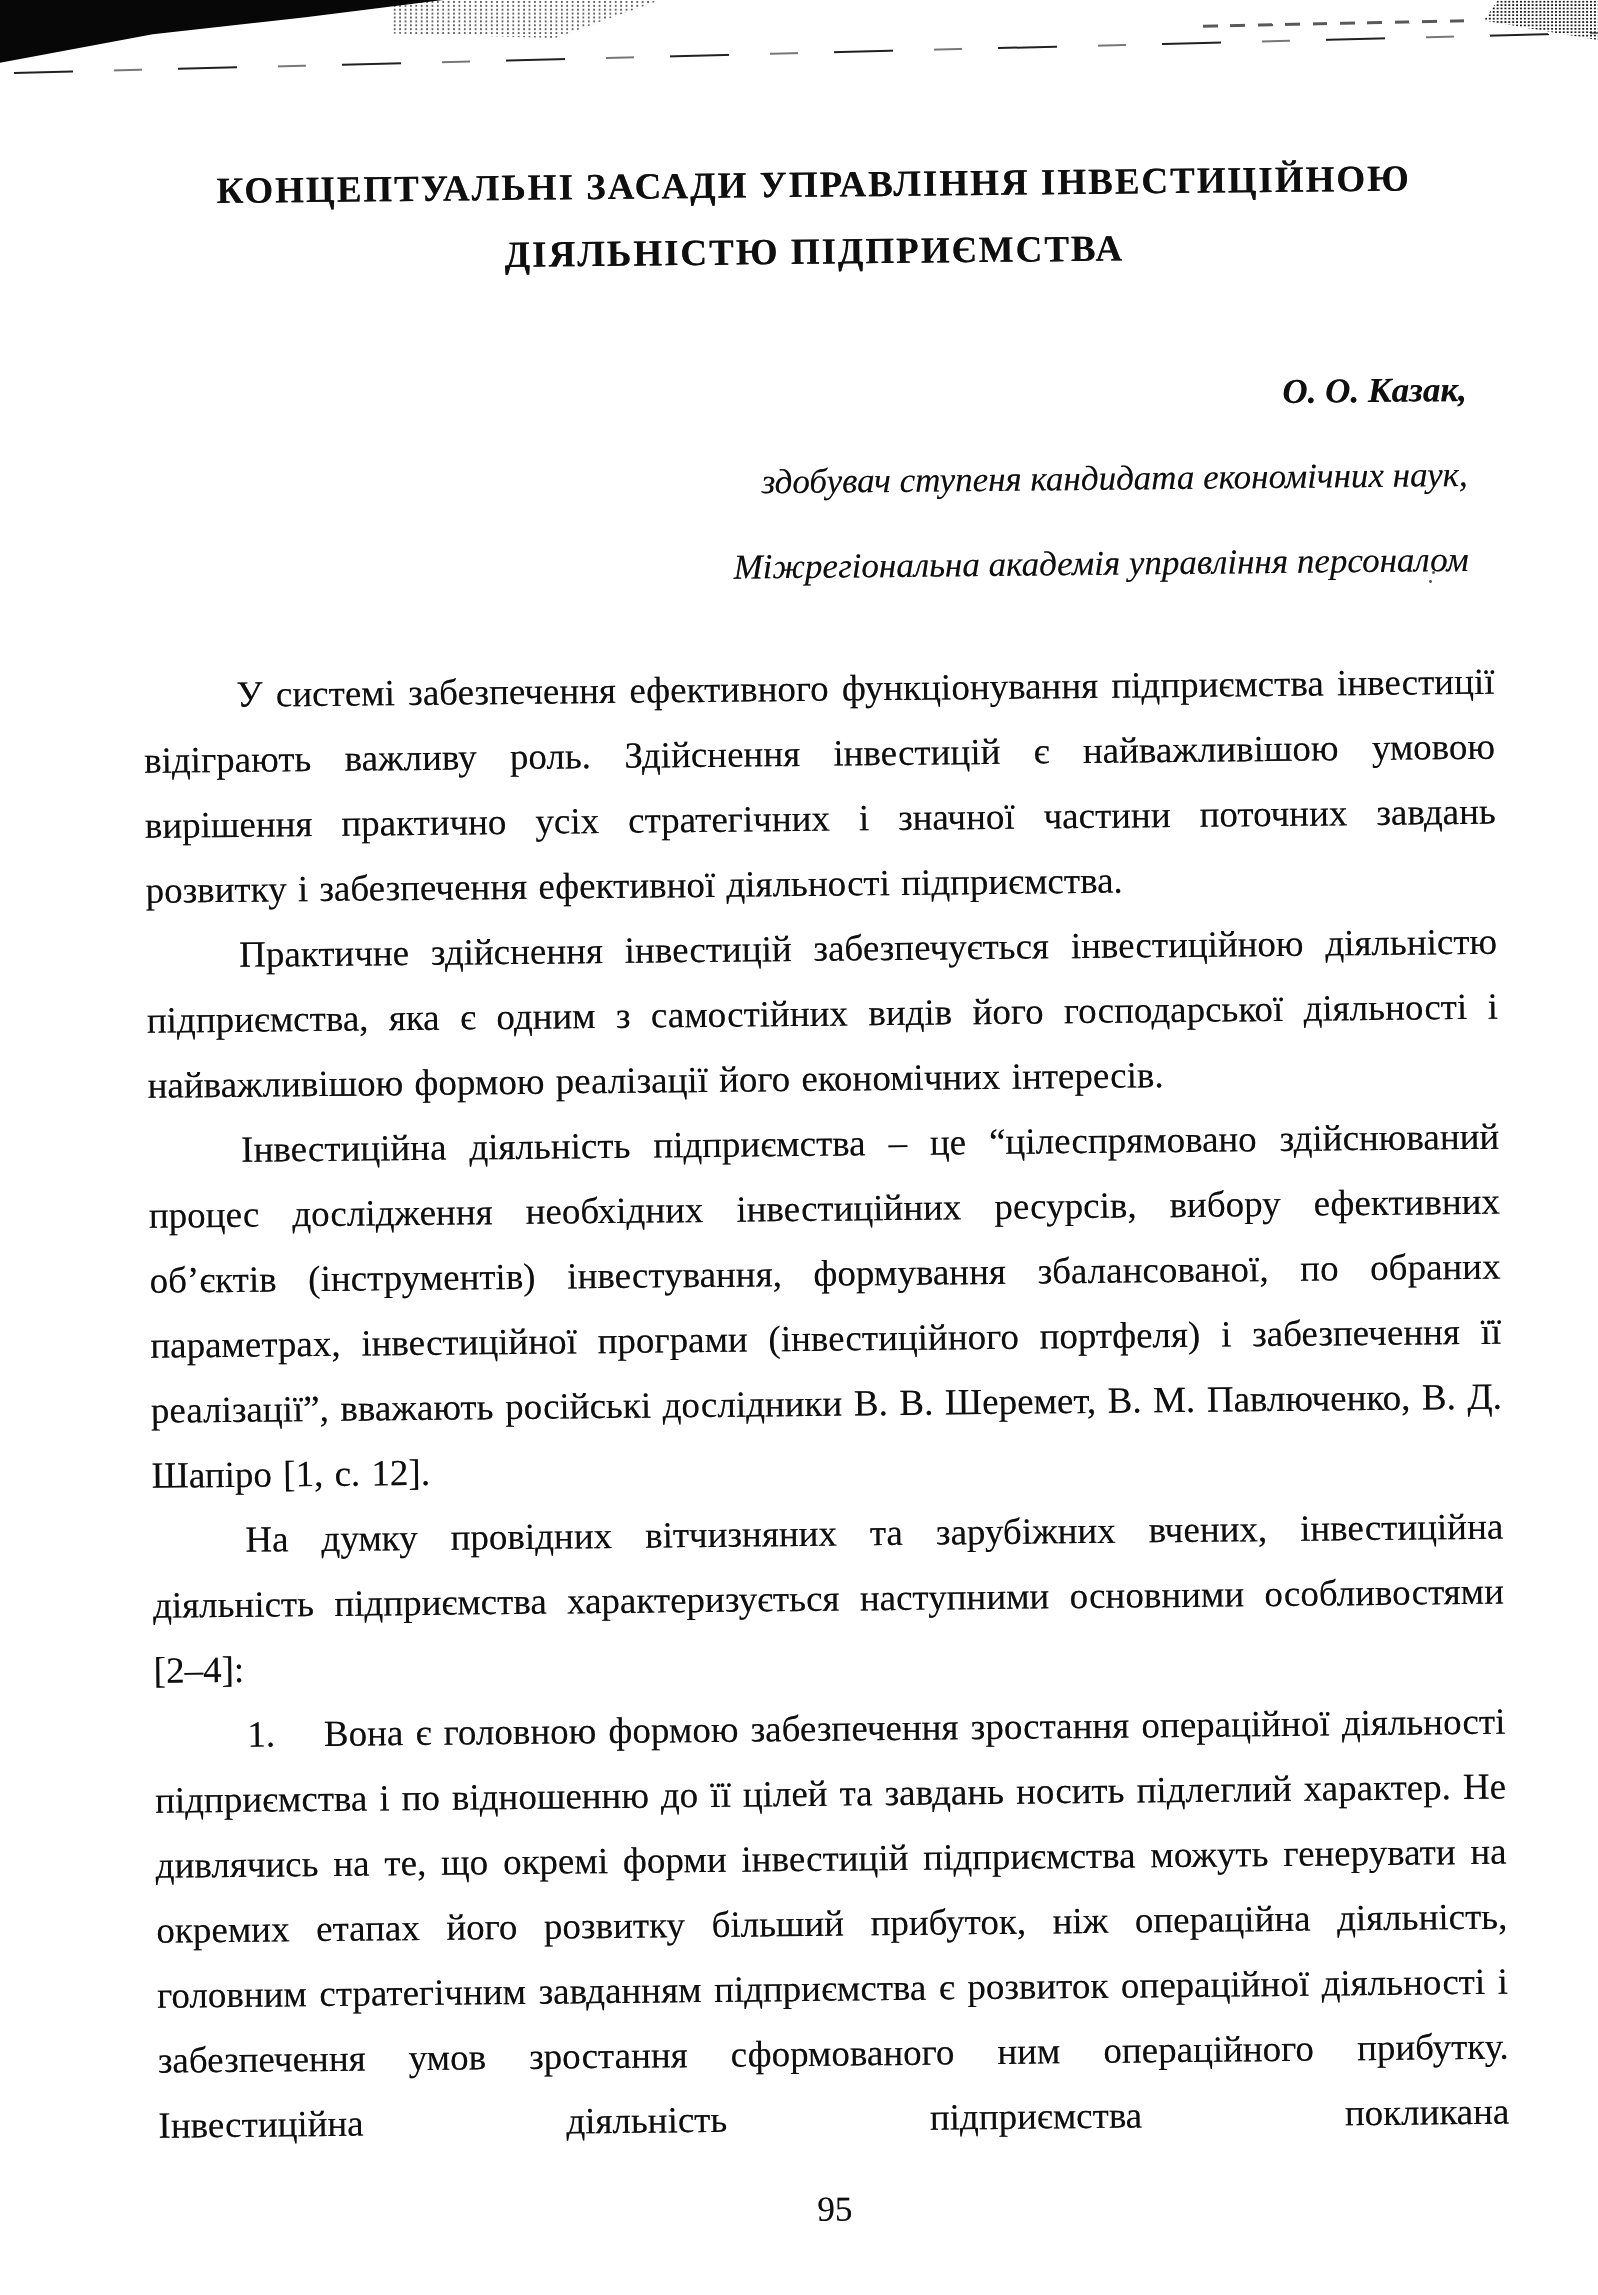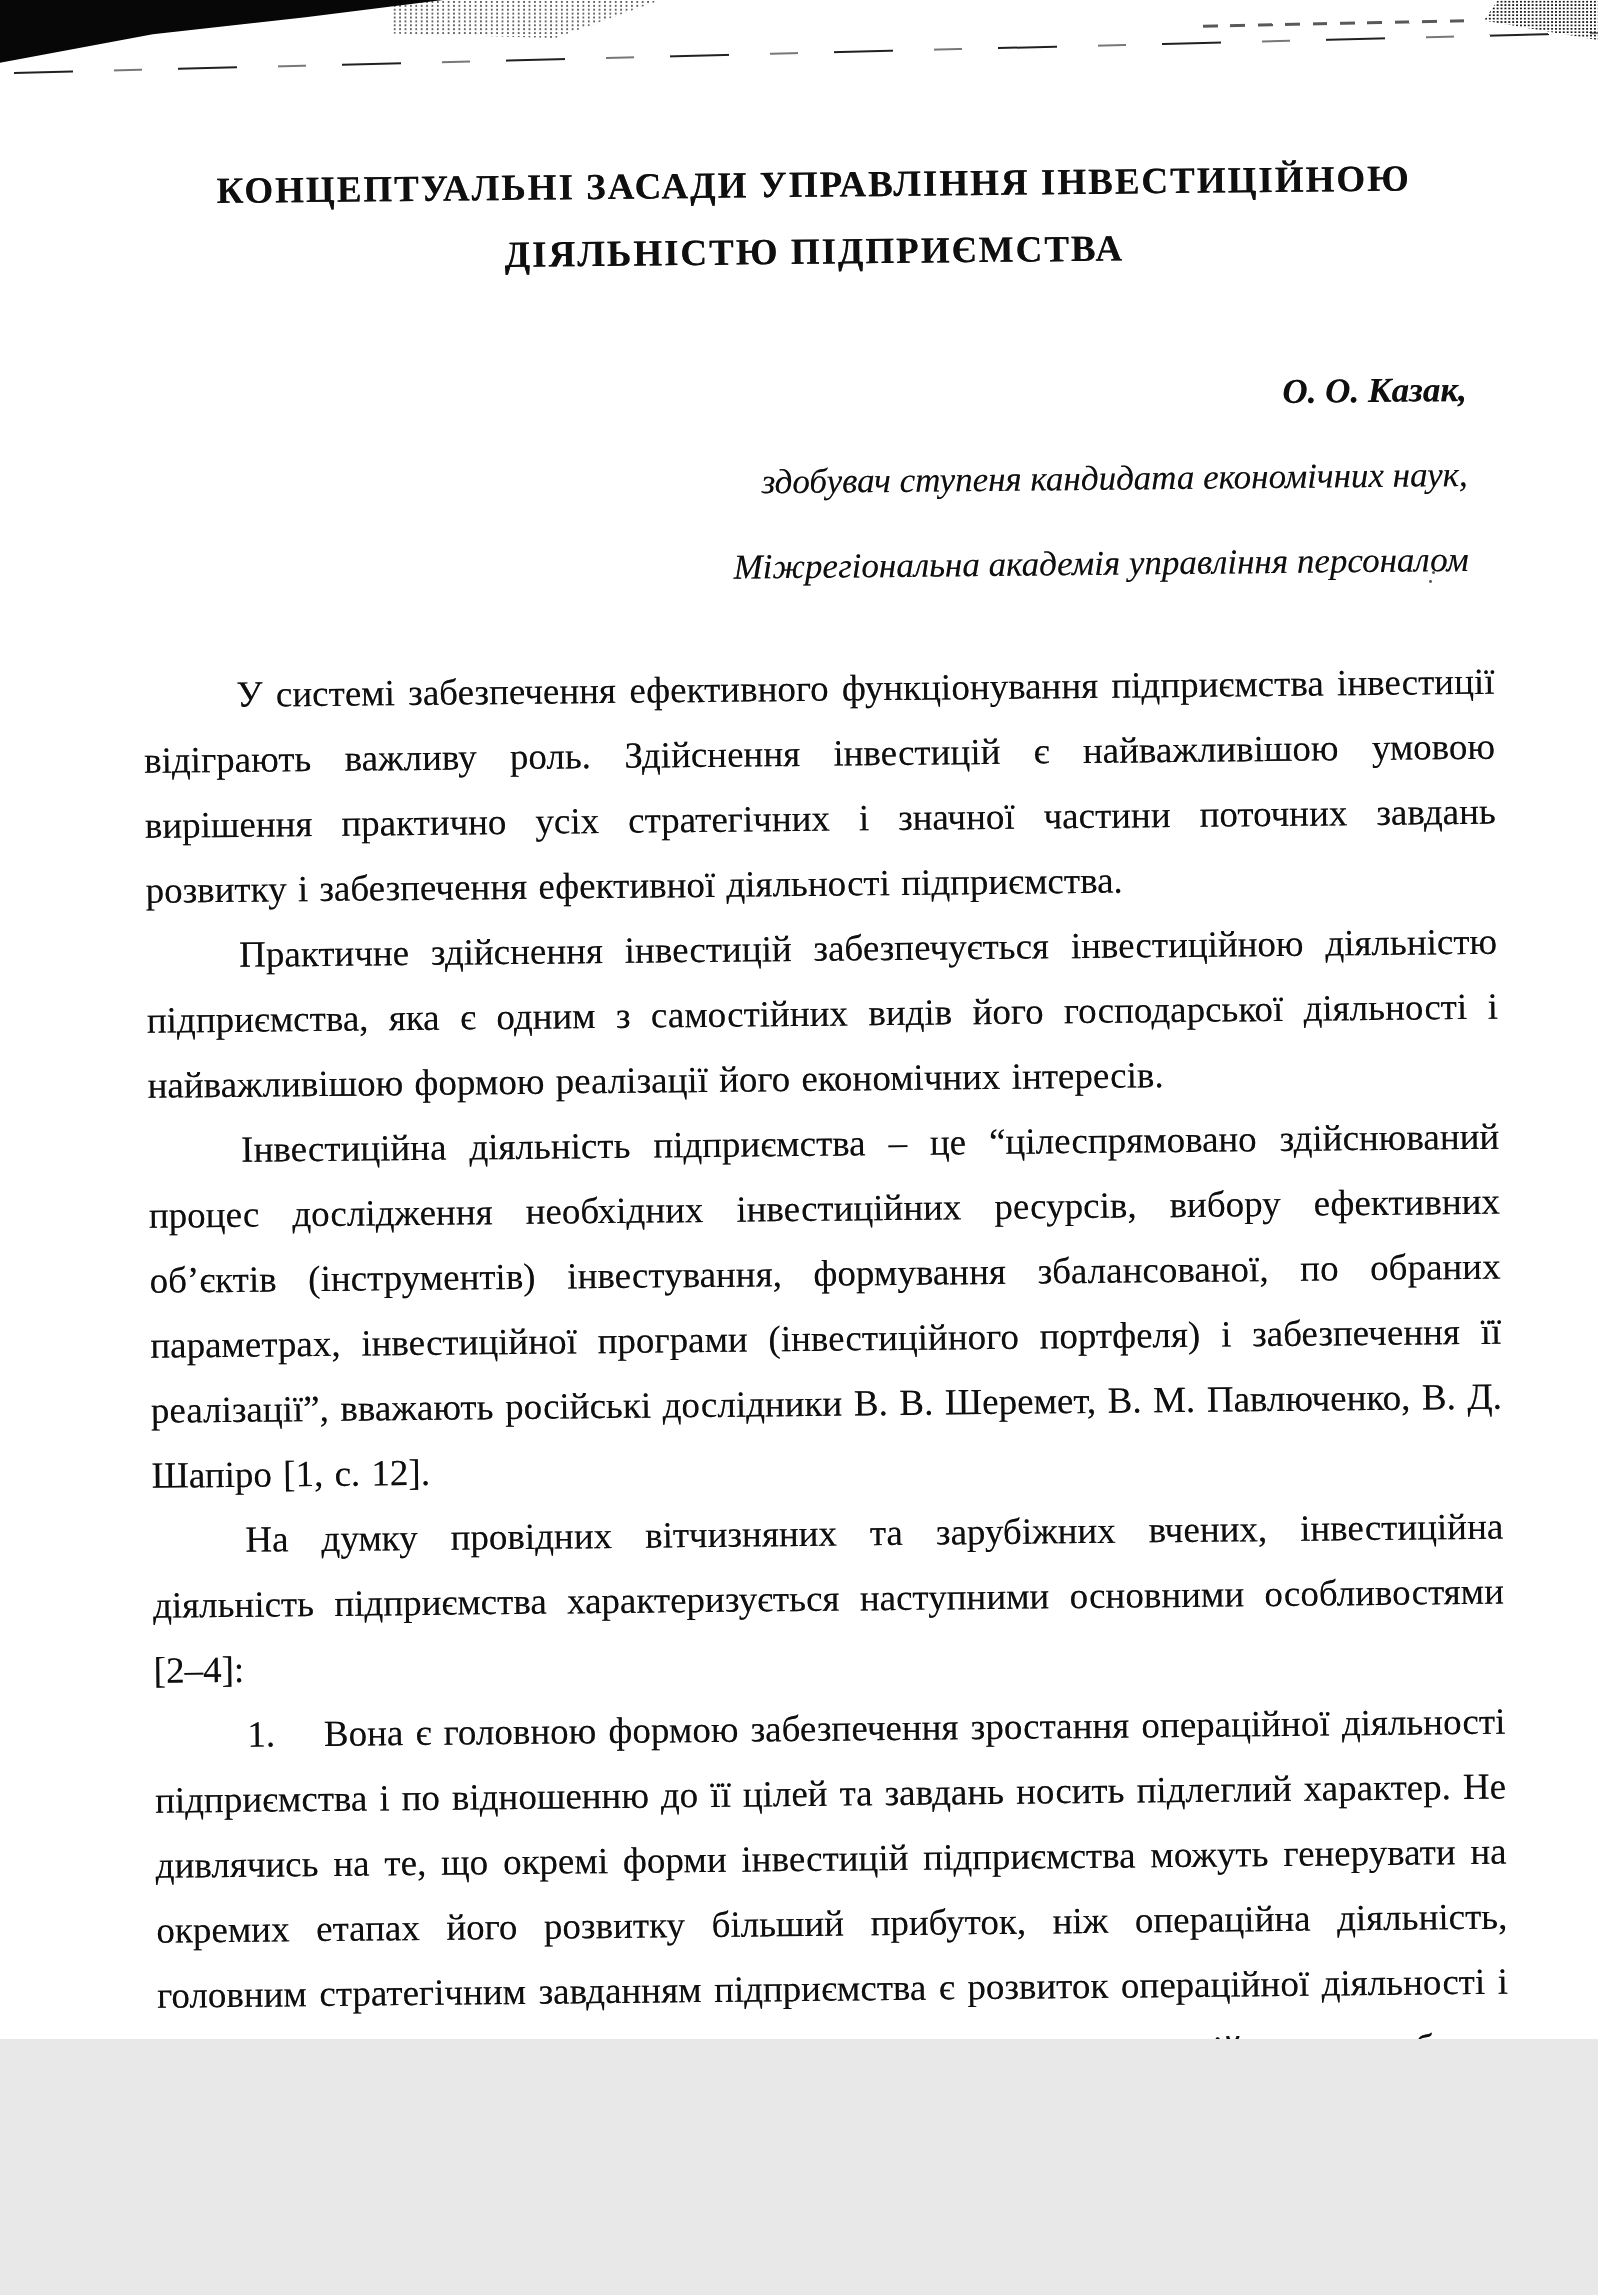--- a/index.html
+++ b/index.html
@@ -4,21 +4,21 @@
 <title>Scanned article page</title>
 <style>
   html, body {
     margin: 0;
     padding: 0;
     background: #e8e8e8;
   }
   .page {
     position: relative;
     width: 1599px;
-    height: 2039px;
+    height: 2295px;
     margin: 0 auto;
     background: #ffffff;
     overflow: hidden;
     font-family: "Liberation Serif", "DejaVu Serif", serif;
     color: #0f0f0f;
   }
 
   
   .art { position: absolute; pointer-events: none; }
   .art-wedge {

